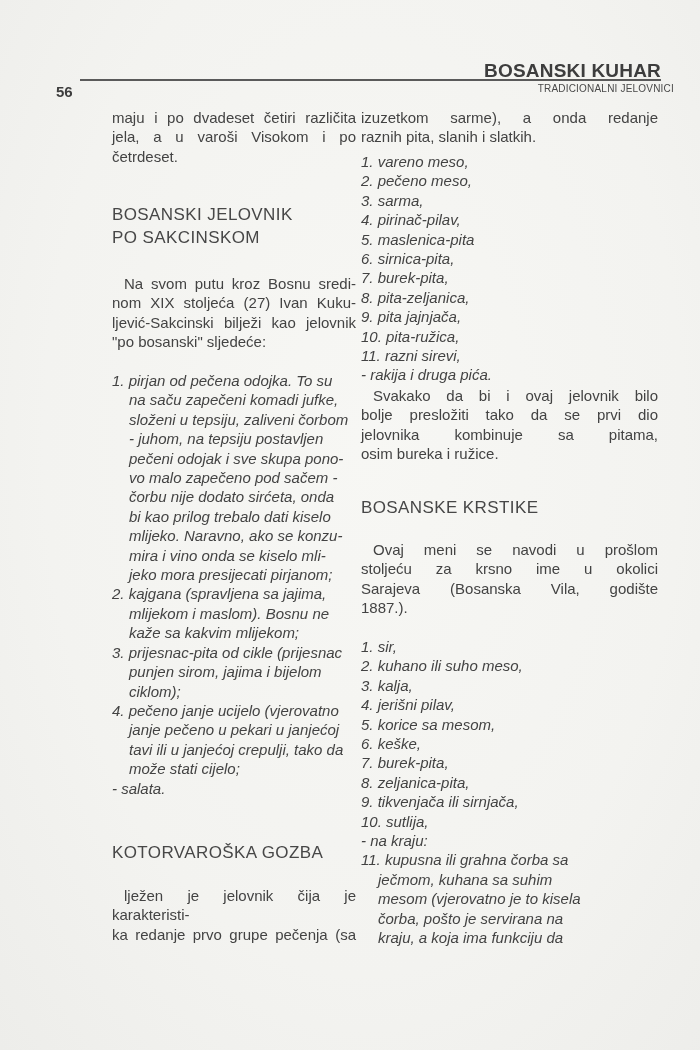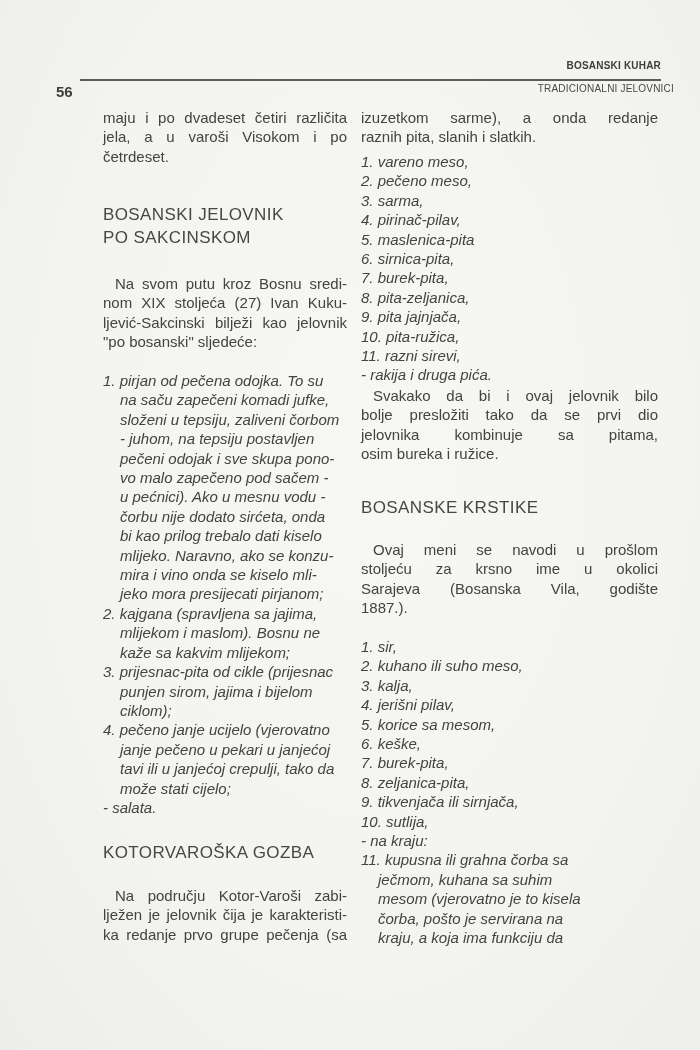--- a/index.html
+++ b/index.html
@@ -4,27 +4,27 @@
 <style>
   html,body { margin:0; padding:0; background:#e7e7e4; }
   .page {
     position:relative; width:700px; height:1050px; overflow:hidden;
     background: radial-gradient(ellipse at 52% 42%, #f7f7f4 0%, #f3f3f0 62%, #ededea 100%);
     font-family:"Liberation Sans", sans-serif;
     color:#434343;
     -webkit-font-smoothing:antialiased;
   }
   
-  .book-title { position:absolute; top:60px; right:39px; font-size:10px; font-weight:bold; letter-spacing:.2px; color:#3d3d3d; }
+  .book-title { position:absolute; top:60px; right:39px; font-size:19px; font-weight:bold; letter-spacing:.2px; color:#3d3d3d; }
   .rule { position:absolute; top:79px; left:80px; width:581px; height:2px; background:#5a5a5a; }
   .page-number { position:absolute; top:83px; left:56px; font-size:15px; font-weight:bold; color:#3d3d3d; }
   .section-title { position:absolute; top:83px; right:26px; font-size:10px; letter-spacing:.2px; color:#484848; }
   
   .col { position:absolute; top:0; height:1050px; }
-  .col-left  { left:103px; width:244px; }
+  .col-left  { left:112px; width:244px; }
   .col-right { left:361px; width:297px; }
   .blk { position:absolute; left:0; right:0; font-size:15px; line-height:19.4px; }
   .heading { font-size:17px; line-height:23px; letter-spacing:.4px; color:#474747; }
   .list { font-style:italic; }
   .item { padding-left:17px; }
   .item .line:first-child { text-indent:-17px; }
   .indent .line:first-child { text-indent:12px; }
   .line.j { text-align:justify; text-align-last:justify; }
   
   #l-p1   { top:108px; }
@@ -67,21 +67,20 @@
         <div class="line">"po bosanski" sljedeće:</div>
       </div>
     <div id="l-list1" class="blk list">
         <div class="item">
           <div class="line">1. pirjan od pečena odojka. To su</div>
           <div class="line">na saču zapečeni komadi jufke,</div>
           <div class="line">složeni u tepsiju, zaliveni čorbom</div>
           <div class="line">- juhom, na tepsiju postavljen</div>
           <div class="line">pečeni odojak i sve skupa pono-</div>
           <div class="line">vo malo zapečeno pod sačem -</div>
-          <div class="line">u pećnici). Ako u mesnu vodu -</div>
           <div class="line">čorbu nije dodato sirćeta, onda</div>
           <div class="line">bi kao prilog trebalo dati kiselo</div>
           <div class="line">mlijeko. Naravno, ako se konzu-</div>
           <div class="line">mira i vino onda se kiselo mli-</div>
           <div class="line">jeko mora presijecati pirjanom;</div>
         </div>
         <div class="item">
           <div class="line">2. kajgana (spravljena sa jajima,</div>
           <div class="line">mlijekom i maslom). Bosnu ne</div>
           <div class="line">kaže sa kakvim mlijekom;</div>
@@ -98,21 +97,20 @@
           <div class="line">može stati cijelo;</div>
         </div>
         <div class="item">
           <div class="line">- salata.</div>
         </div>
       </div>
     <div id="l-h2" class="blk heading">
         <div class="line">KOTORVAROŠKA GOZBA</div>
       </div>
     <div id="l-p3" class="blk indent">
-        <div class="line j">Na području Kotor-Varoši zabi-</div>
         <div class="line j">lježen je jelovnik čija je karakteristi-</div>
         <div class="line j">ka redanje prvo grupe pečenja (sa</div>
       </div>
   </div>
 
   <div class="col col-right">
     <div id="r-p1" class="blk">
         <div class="line j">izuzetkom sarme), a onda redanje</div>
         <div class="line">raznih pita, slanih i slatkih.</div>
       </div>

